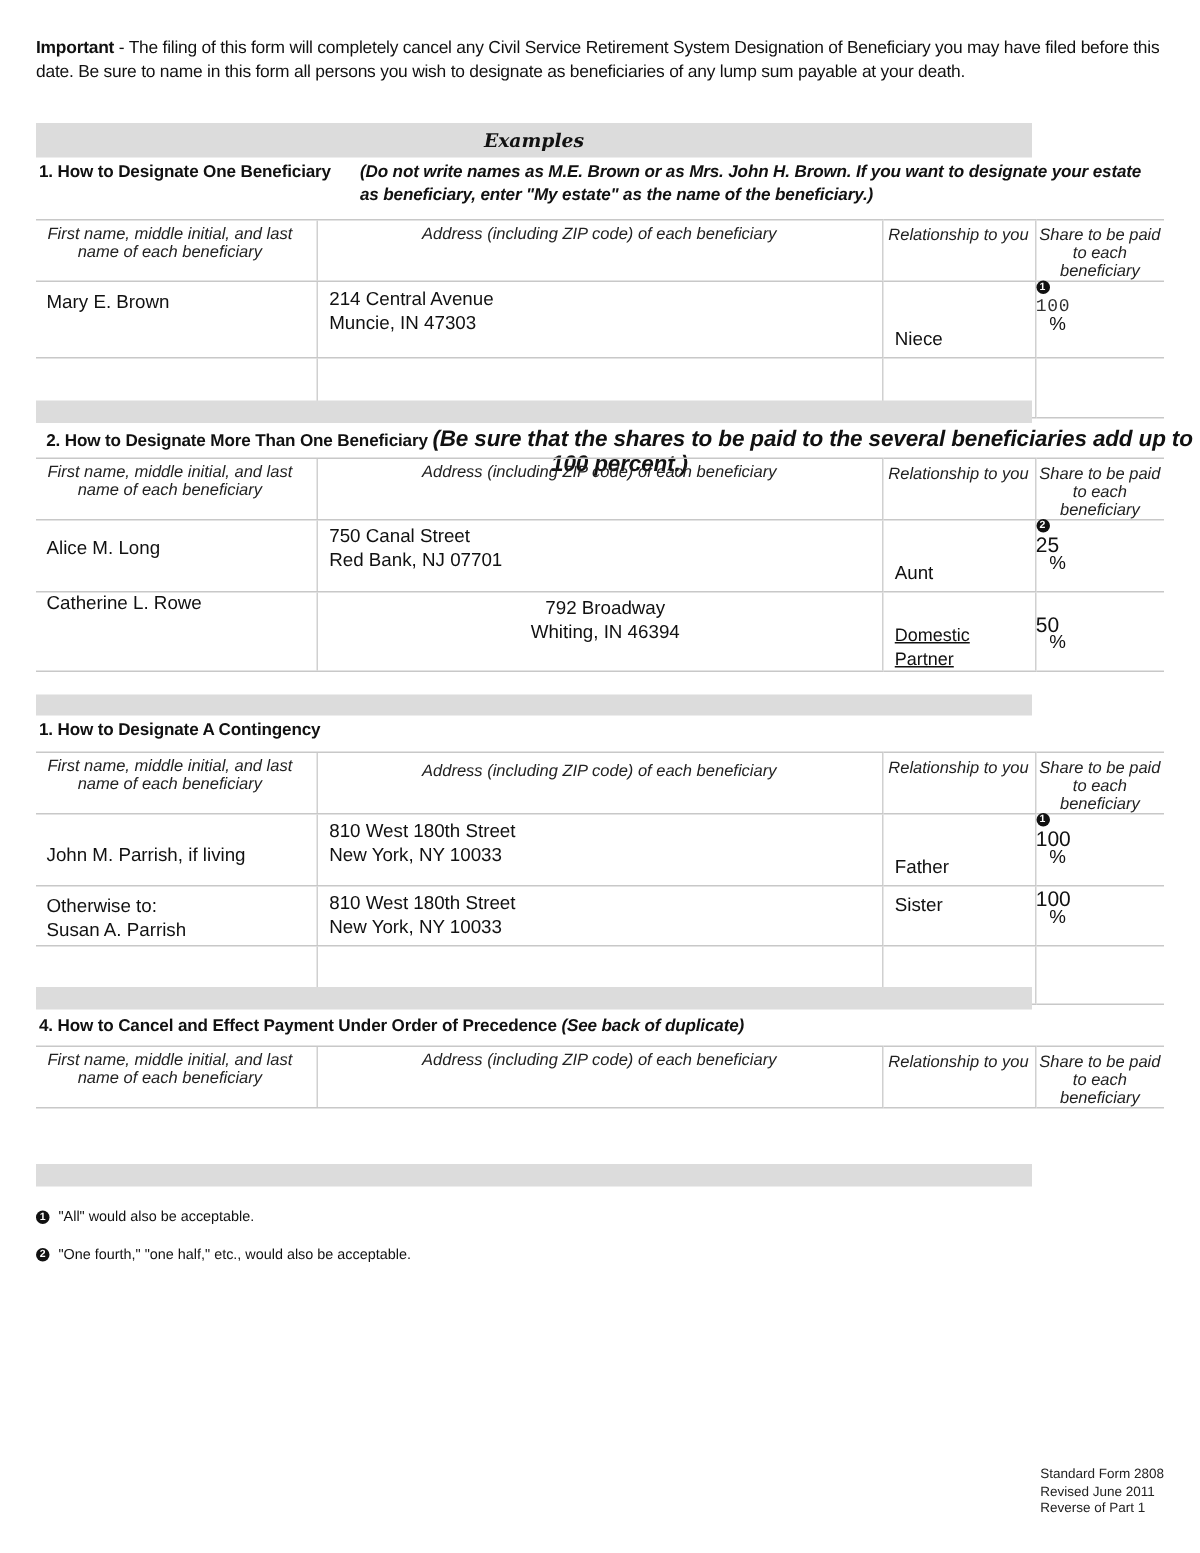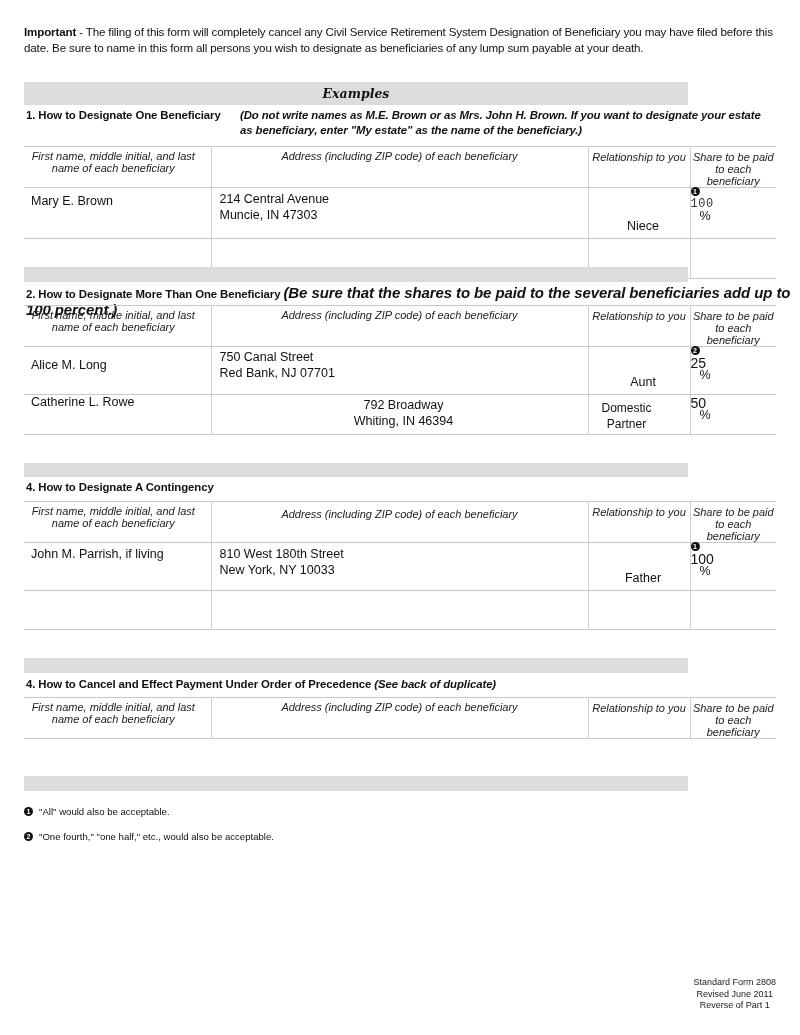--- a/index.html
+++ b/index.html
@@ -5,49 +5,49 @@
     * { box-sizing: border-box; margin: 0; padding: 0; }
     html, body { width: 800px; height: 1035px; background: #ffffff; }
     body { position: relative; font-family: "Liberation Sans", sans-serif; color: #111; overflow: hidden; }
 
     .important { position: absolute; left: 24px; top: 24px; width: 760px; font-size: 11.6px; line-height: 15.5px; letter-spacing: -0.15px; }
     .important b { font-weight: bold; }
 
     .band { position: absolute; left: 24px; width: 664px; background: #dcdcdc; }
     .examples-title { text-align: center; font-family: "DejaVu Serif", serif; font-style: italic; font-weight: bold; font-size: 12.5px; line-height: 23px; }
 
-    .section-title { position: absolute; left: 26px; font-size: 11.4px; font-weight: bold; line-height: 15px; letter-spacing: -0.1px; }
+    .section-title { position: absolute; left: 26px; font-size: 11.4px; font-weight: bold; line-height: 15px; letter-spacing: -0.1px; text-align: center; }
     .section-note { font-style: italic; font-weight: bold; }
     .note-small { font-size: 15px; }
     .sec1-note { position: absolute; left: 240px; top: 108px; width: 530px; font-size: 11.4px; font-weight: bold; font-style: italic; line-height: 15px; letter-spacing: -0.1px; }
 
     table.bt { position: absolute; left: 24px; width: 752px; border-collapse: collapse; table-layout: fixed; }
     table.bt td, table.bt th { border-top: 1.5px solid #c8c8c8; border-bottom: 1.5px solid #c8c8c8; border-left: 1px solid #d0d0d0; vertical-align: top; }
     table.bt td:first-child, table.bt th:first-child { border-left: none; }
     table.bt th { font-weight: normal; font-style: italic; font-size: 11px; line-height: 12px; color: #222; padding-top: 3px; text-align: center; }
     table.bt th.col-name { padding-left: 6px; padding-right: 14px; }
     table.bt th.col-rel, table.bt th.col-share { padding-top: 4px; }
     table.bt td { font-size: 12.5px; line-height: 15.5px; color: #111; }
     .c-name { padding: 6px 0 0 7px; }
     .c-addr { padding: 4px 0 0 8px; }
-    .c-rel { padding: 0 0 0 8px; vertical-align: bottom !important; text-align: center; }
+    .c-rel { padding: 0 0 0 8px; vertical-align: bottom !important; }
     .c-share { padding: 0 8px 0 0; vertical-align: bottom !important; text-align: right; }
     .rel-text { display: block; padding-bottom: 4px; }
     .rel-two { font-size: 12px; line-height: 16px; padding-bottom: 0; }
     .share-wrap { display: flex; justify-content: flex-end; align-items: flex-start; padding-bottom: 7px; flex-direction: column; }
     .pct { font-size: 12.5px; margin-left: 9px; position: relative; top: -4px; }
     .share-val { font-size: 14px; }
     .share-mono { font-family: "Liberation Mono", monospace; font-size: 12px; color: #333; letter-spacing: 0.5px; }
     .bullet { display: inline-block; width: 9px; height: 9px; border-radius: 50%; background: #111; color: #fff; font-size: 7px; line-height: 9px; text-align: center; font-weight: bold; font-style: normal; margin-right: 2px; position: relative; top: -1px; }
 
     .footnotes { position: absolute; left: 24px; font-size: 9.6px; color: #111; }
     .footnote { position: absolute; left: 0; white-space: nowrap; }
     .footnote .bullet { margin-right: 6px; }
 
-    .form-id { position: absolute; right: 24px; top: 977px; text-align: center; font-size: 9px; line-height: 11.5px; color: #222; }
+    .form-id { position: absolute; right: 24px; top: 977px; text-align: left; font-size: 9px; line-height: 11.5px; color: #222; }
   </style>
 </head>
 <body>
 
 <div class="important">
   <b>Important</b><span> - The filing of this form will completely cancel any Civil Service Retirement System Designation of Beneficiary you may have filed before this date. Be sure to name in this form all persons you wish to designate as beneficiaries of any lump sum payable at your death.</span>
 </div>
 
 <div class="band" style="top:82px;height:23px;">
   <div class="examples-title">Examples</div>
@@ -132,62 +132,81 @@
             <span class="pct">%</span>
           </div>
         </td>
   </tr>
   <tr style="height:40px;">
     <td class="c-name" style="padding-top:0;"><span>Catherine L. Rowe</span></td>
     <td class="c-addr" style="padding-top:3px;text-align:center;">
           <div>792 Broadway</div>
           <div>Whiting, IN  46394</div>
         </td>
-    <td class="c-rel" style="vertical-align:top !important;padding-top:5px;">
+    <td class="c-rel" style="vertical-align:top !important;padding-top:20px;text-decoration:underline;">
           <span class="rel-text rel-two" style="width:60px;">Domestic Partner</span>
         </td>
     <td class="c-share">
           <div class="share-wrap">
             <span class="share-val">50</span>
             <span class="pct">%</span>
           </div>
         </td>
   </tr>
 </tbody>
   </table>
 <div class="band" style="top:463px;height:14px;"></div>
 
-<div class="section-title" style="top:480px;">4. How to Designate A Contingency</div>
+<div class="section-title" style="top:480px;">1. How to Designate A Contingency</div>
 
 <table class="bt" style="top:501px;">
   <colgroup>
       <col style="width:187px">
       <col style="width:377px">
       <col style="width:102px">
       <col style="width:86px">
     </colgroup>
   <tbody>
       <tr style="height:40px;">
     <th class="col-name">First name, middle initial, and last name of each beneficiary</th>
     <th class="col-addr" style="padding-top:6px;">Address (including ZIP code) of each beneficiary</th>
     <th class="col-rel">Relationship to you</th>
     <th class="col-share">Share to be paid to each beneficiary</th>
   </tr>
   <tr style="height:39px;">
-    <td class="c-name" style="padding-top:4px;"><span>John M. Parrish, if living</span></td>
+    <td class="c-name" style="padding-top:20px;"><span>John M. Parrish, if living</span></td>
     <td class="c-addr">
           <div>810 West 180th Street</div>
           <div>New York, NY  10033</div>
         </td>
     <td class="c-rel">
           <span class="rel-text">Father</span>
         </td>
     <td class="c-share">
           <div class="share-wrap">
             <span class="bullet">1</span>
+            <span class="share-val">100</span>
+            <span class="pct">%</span>
+          </div>
+        </td>
+  </tr>
+  <tr style="height:40px;">
+    <td class="c-name" style="padding-top:6px;">
+          <div>Otherwise to:</div>
+          <div>Susan A. Parrish</div>
+        </td>
+    <td class="c-addr">
+          <div>810 West 180th Street</div>
+          <div>New York, NY  10033</div>
+        </td>
+    <td class="c-rel" style="vertical-align:top !important;padding-top:5px;">
+          <span class="rel-text">Sister</span>
+        </td>
+    <td class="c-share">
+          <div class="share-wrap">
             <span class="share-val">100</span>
             <span class="pct">%</span>
           </div>
         </td>
   </tr>
   <tr style="height:39px;">
     <td></td>
     <td></td>
     <td></td>
     <td></td>

